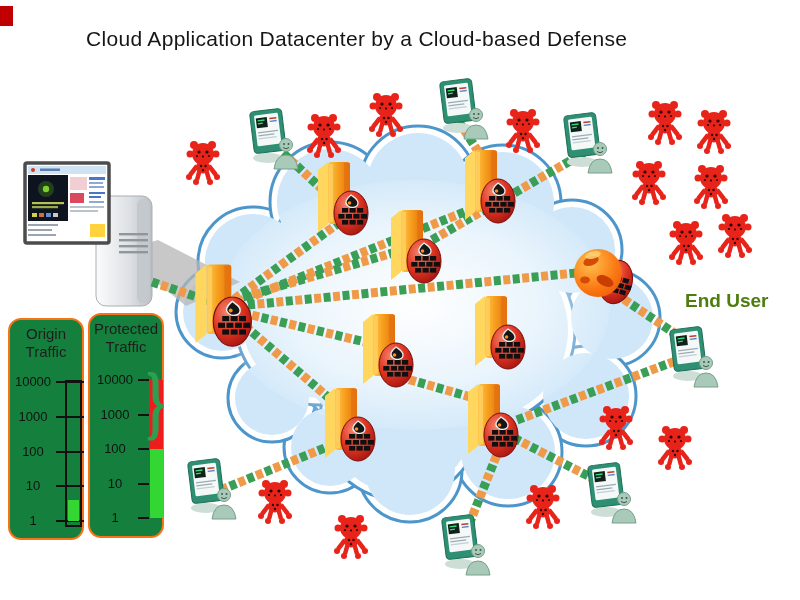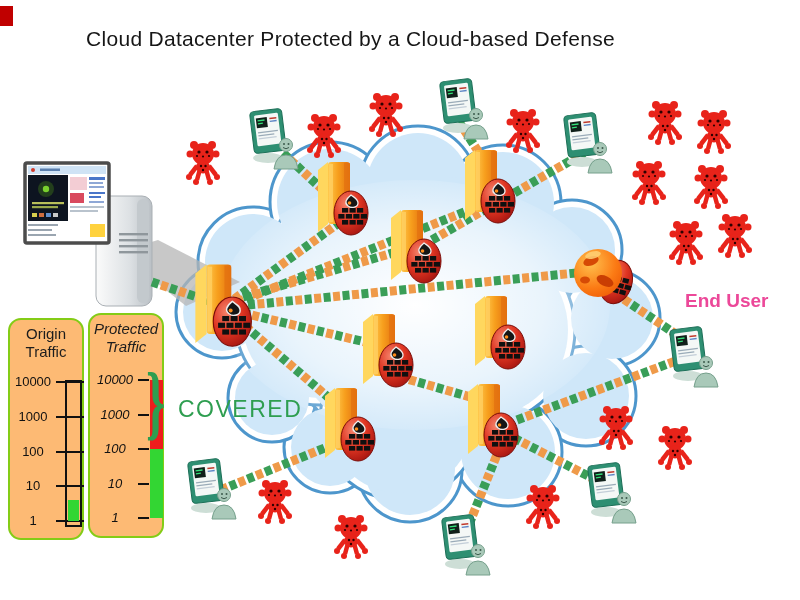--- a/index.html
+++ b/index.html
@@ -3,22 +3,22 @@
 <meta charset="utf-8">
 <style>
   html,body{margin:0;padding:0;background:#ffffff;}
   #slide{position:relative;width:800px;height:600px;background:#fff;overflow:hidden;
          font-family:"Liberation Sans",sans-serif;}
   #slide svg{position:absolute;left:0;top:0;}
   .ov{position:absolute;}
   #corner-marker{left:0px;top:6px;width:13px;height:20px;background:#c00000;}
   #main-title{left:86px;top:27px;font-size:21px;letter-spacing:.3px;color:#161616;white-space:nowrap;}
   #dc-label{left:115px;top:141px;font-size:17px;line-height:20px;color:#262626;}
-  #end-user-label{left:685px;top:290px;font-size:19px;font-weight:bold;color:#ec4899;}
-  .gauge{position:absolute;background:#fdba74;border:2px solid #84cc16;border-radius:13px;box-sizing:border-box;}
+  #end-user-label{left:685px;top:290px;font-size:19px;font-weight:bold;color:#4d7c0f;}
+  .gauge{position:absolute;background:#15803d;border:2px solid #f97316;border-radius:13px;box-sizing:border-box;}
   .gauge-title{position:absolute;left:0;right:0;top:5px;text-align:center;font-size:15px;line-height:18px;color:#1d1d1d;}
   .tick-label{position:absolute;text-align:center;font-size:13px;color:#111;line-height:14px;}
   .tick-line{position:absolute;height:2px;background:#111;}
   .barseg{position:absolute;}
   #brace{left:146px;top:363px;font-family:"Liberation Serif",serif;font-size:82px;line-height:78px;
          transform:scaleX(.6);transform-origin:left center;font-weight:bold;}
   #covered-label{left:178px;top:396px;font-size:23px;letter-spacing:1.5px;}
 </style>
 </head>
 <body>
@@ -946,53 +946,52 @@
             <circle cx="24" cy="17" r="1.1"></circle>
             <circle cx="16" cy="27" r="1.2"></circle>
             <circle cx="20.5" cy="27" r="1.2"></circle>
             <circle cx="18" cy="31" r="1.2"></circle>
           </g>
         </g>
       </g>
   </svg>
 
   <div class="ov" id="corner-marker" style="background: rgb(192, 0, 0);"></div>
-  <div class="ov" id="main-title">Cloud Datacenter Protected by a Cloud-based Defense</div>
+  <div class="ov" id="main-title">Cloud Application Datacenter by a Cloud-based Defense</div>
 
 
   <div class="ov" id="end-user-label">End User</div>
 
   <div class="gauge" id="gauge-origin" style="left:8px;top:318px;width:76px;height:222px;">
     <div class="gauge-title">Origin Traffic</div>
   <div class="tick-label" style="left: 2px; top: 55px; width: 42px;">10000</div>
       <div class="tick-line" style="left: 46px; top: 61px; width: 28px;"></div>
       <div class="tick-label" style="left: 2px; top: 89.75px; width: 42px;">1000</div>
       <div class="tick-line" style="left: 46px; top: 95.75px; width: 28px;"></div>
       <div class="tick-label" style="left: 2px; top: 124.5px; width: 42px;">100</div>
       <div class="tick-line" style="left: 46px; top: 130.5px; width: 28px;"></div>
       <div class="tick-label" style="left: 2px; top: 159.25px; width: 42px;">10</div>
       <div class="tick-line" style="left: 46px; top: 165.25px; width: 28px;"></div>
       <div class="tick-label" style="left: 2px; top: 194px; width: 42px;">1</div>
       <div class="tick-line" style="left: 46px; top: 200px; width: 28px;"></div>
       <div class="barseg" style="left: 58px; top: 180.078px; width: 11px; height: 20.9216px; background: rgb(51, 214, 51);"></div>
       <div style="position: absolute; left: 55px; top: 60px; width: 13px; height: 143px; border: 2px solid rgb(17, 17, 17);"></div>
     </div>
 
-  <div class="gauge" id="gauge-protected" style="left:88px;top:313px;width:76px;height:225px;font-style:italic;">
+  <div class="gauge" id="gauge-protected" style="left:88px;top:313px;width:76px;height:225px;">
     <div class="gauge-title">Protected Traffic</div>
   <div class="tick-label" style="left: 4px; top: 58px; width: 42px;">10000</div>
       <div class="tick-line" style="left: 48px; top: 64px; width: 11px;"></div>
       <div class="tick-label" style="left: 4px; top: 92.6px; width: 42px;">1000</div>
       <div class="tick-line" style="left: 48px; top: 98.6px; width: 11px;"></div>
       <div class="tick-label" style="left: 4px; top: 127.2px; width: 42px;">100</div>
       <div class="tick-line" style="left: 48px; top: 133.2px; width: 11px;"></div>
       <div class="tick-label" style="left: 4px; top: 161.8px; width: 42px;">10</div>
       <div class="tick-line" style="left: 48px; top: 167.8px; width: 11px;"></div>
       <div class="tick-label" style="left: 4px; top: 196.4px; width: 42px;">1</div>
       <div class="tick-line" style="left: 48px; top: 202.4px; width: 11px;"></div>
       <div class="barseg" style="left: 60px; top: 65px; width: 13px; height: 69.2px; background: rgb(238, 28, 28);"></div>
       <div class="barseg" style="left: 60px; top: 134.2px; width: 13px; height: 69.2px; background: rgb(51, 214, 51);"></div>
     </div>
 
   <div class="ov" id="brace" style="color: rgb(46, 158, 80);">}</div>
-  <div class="ov" id="covered-label" style="color: rgb(46, 158, 80);">COVERED</div>
 
 </div>
 
 </body></html>

